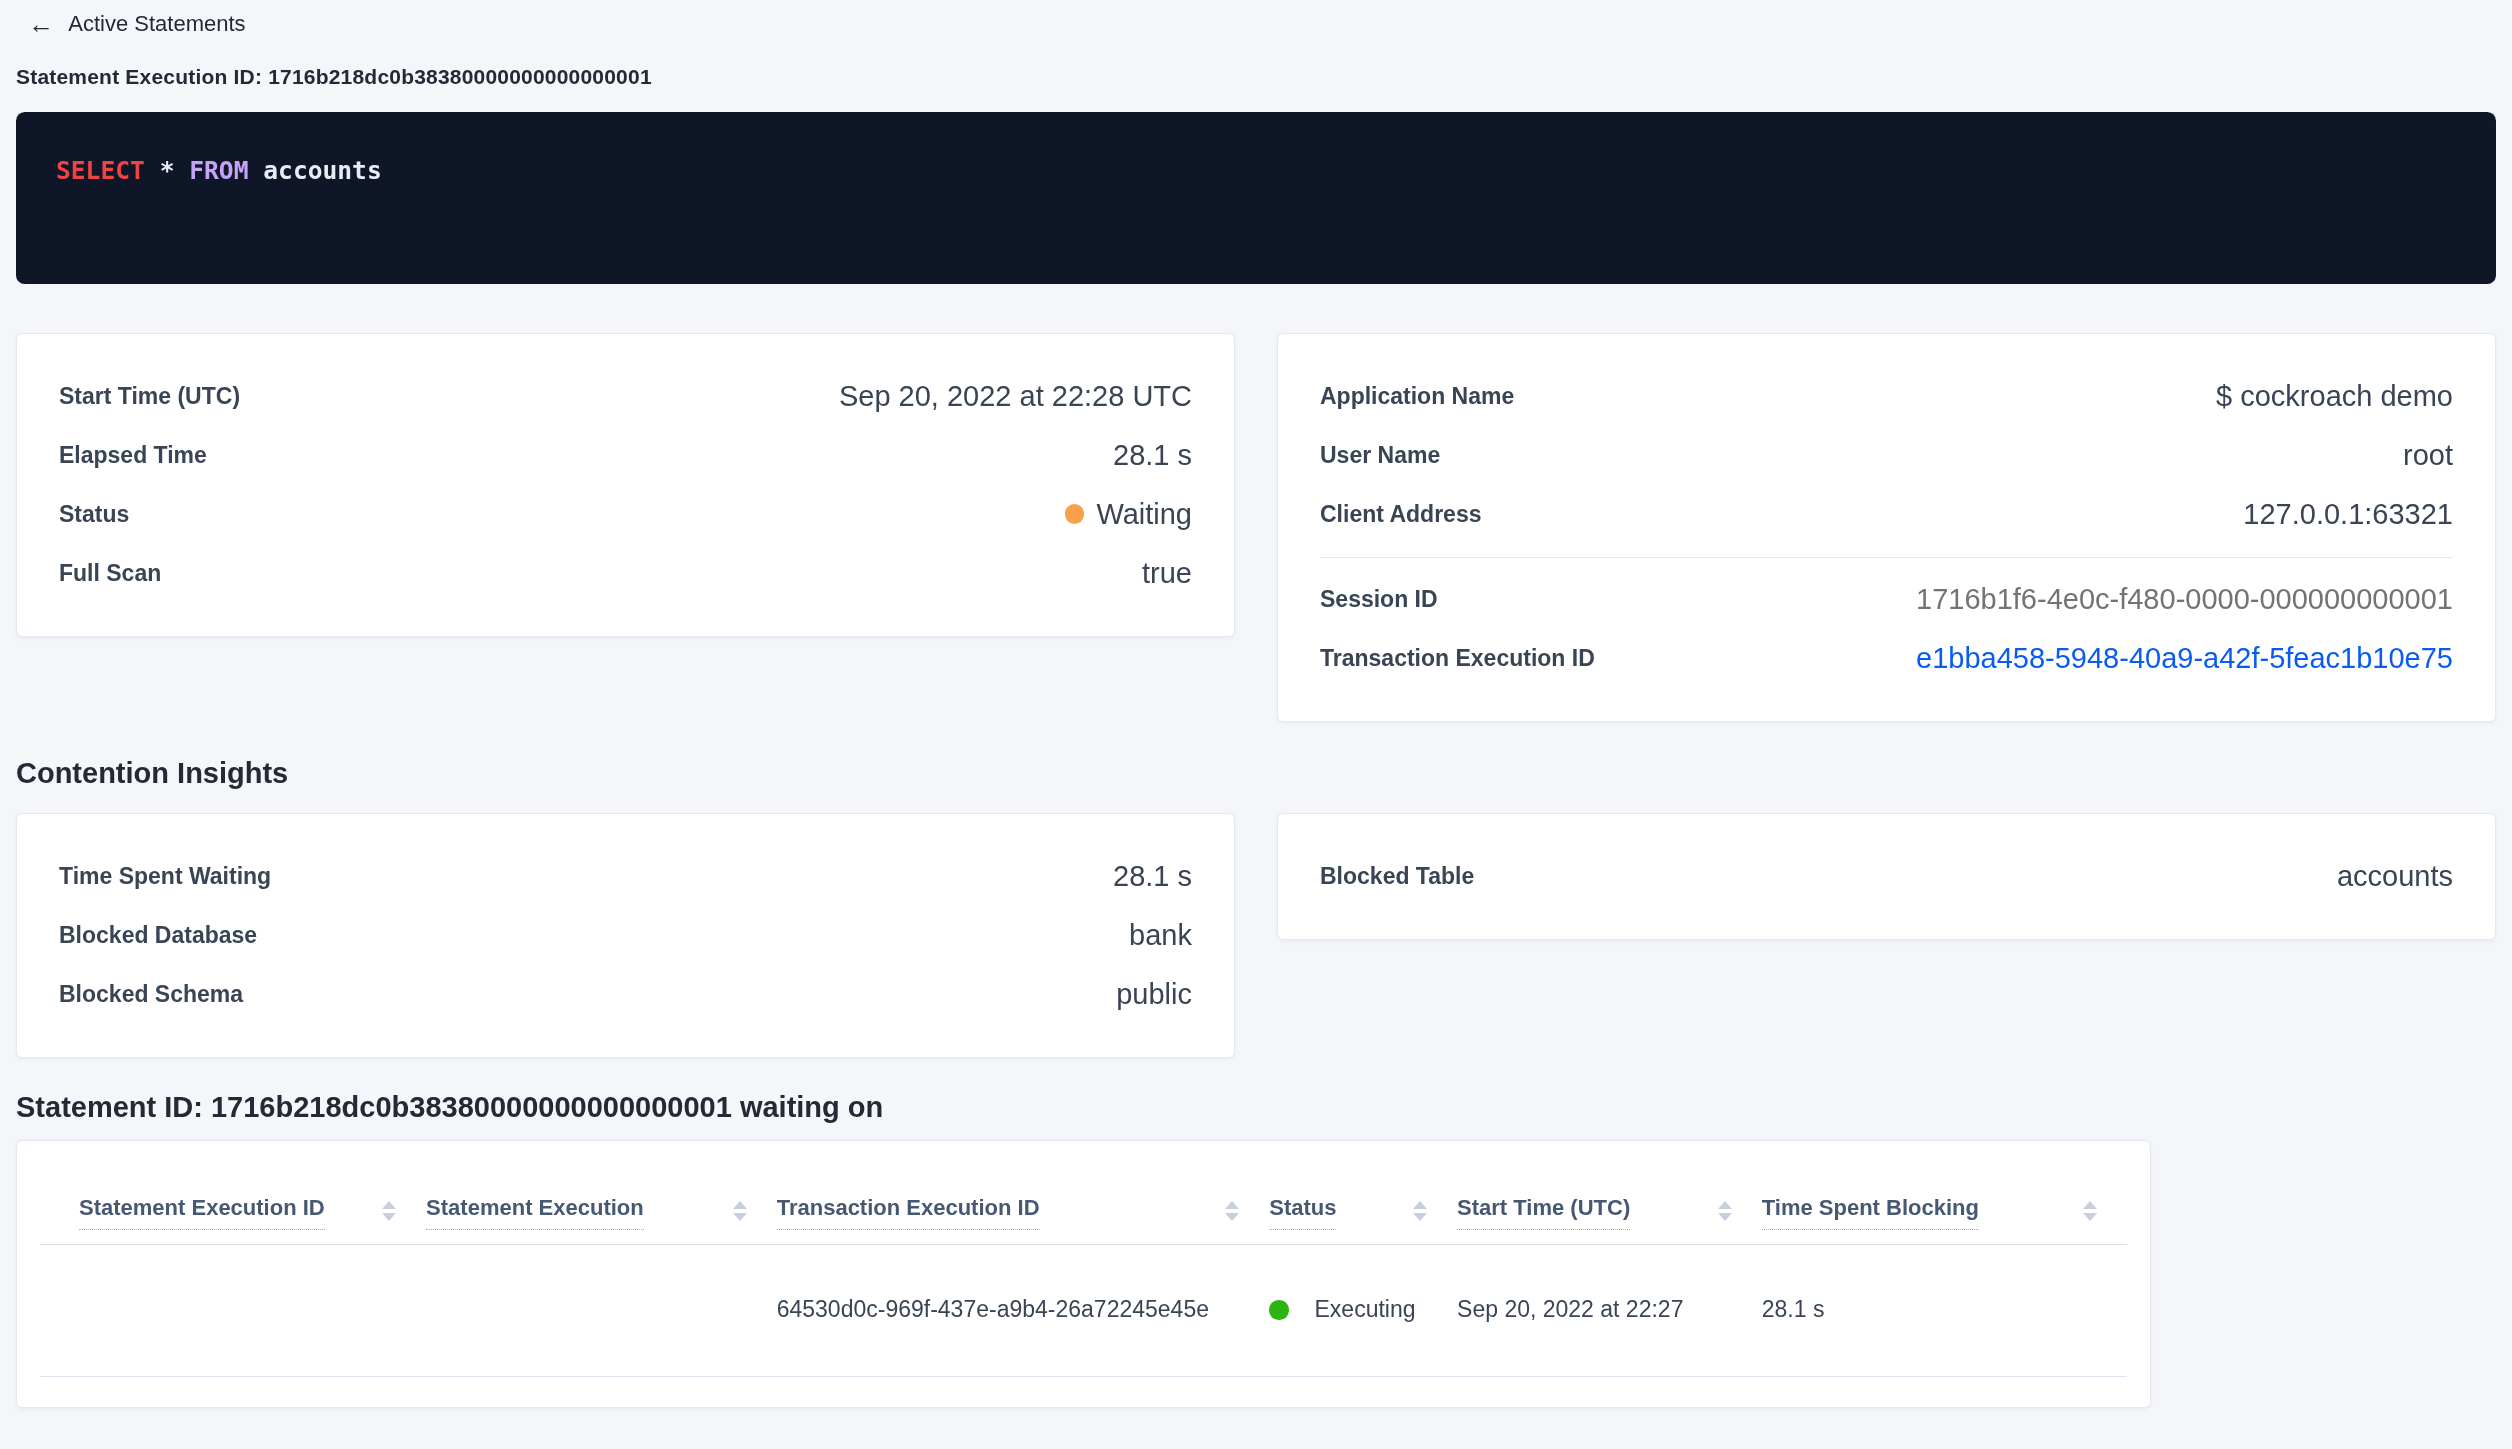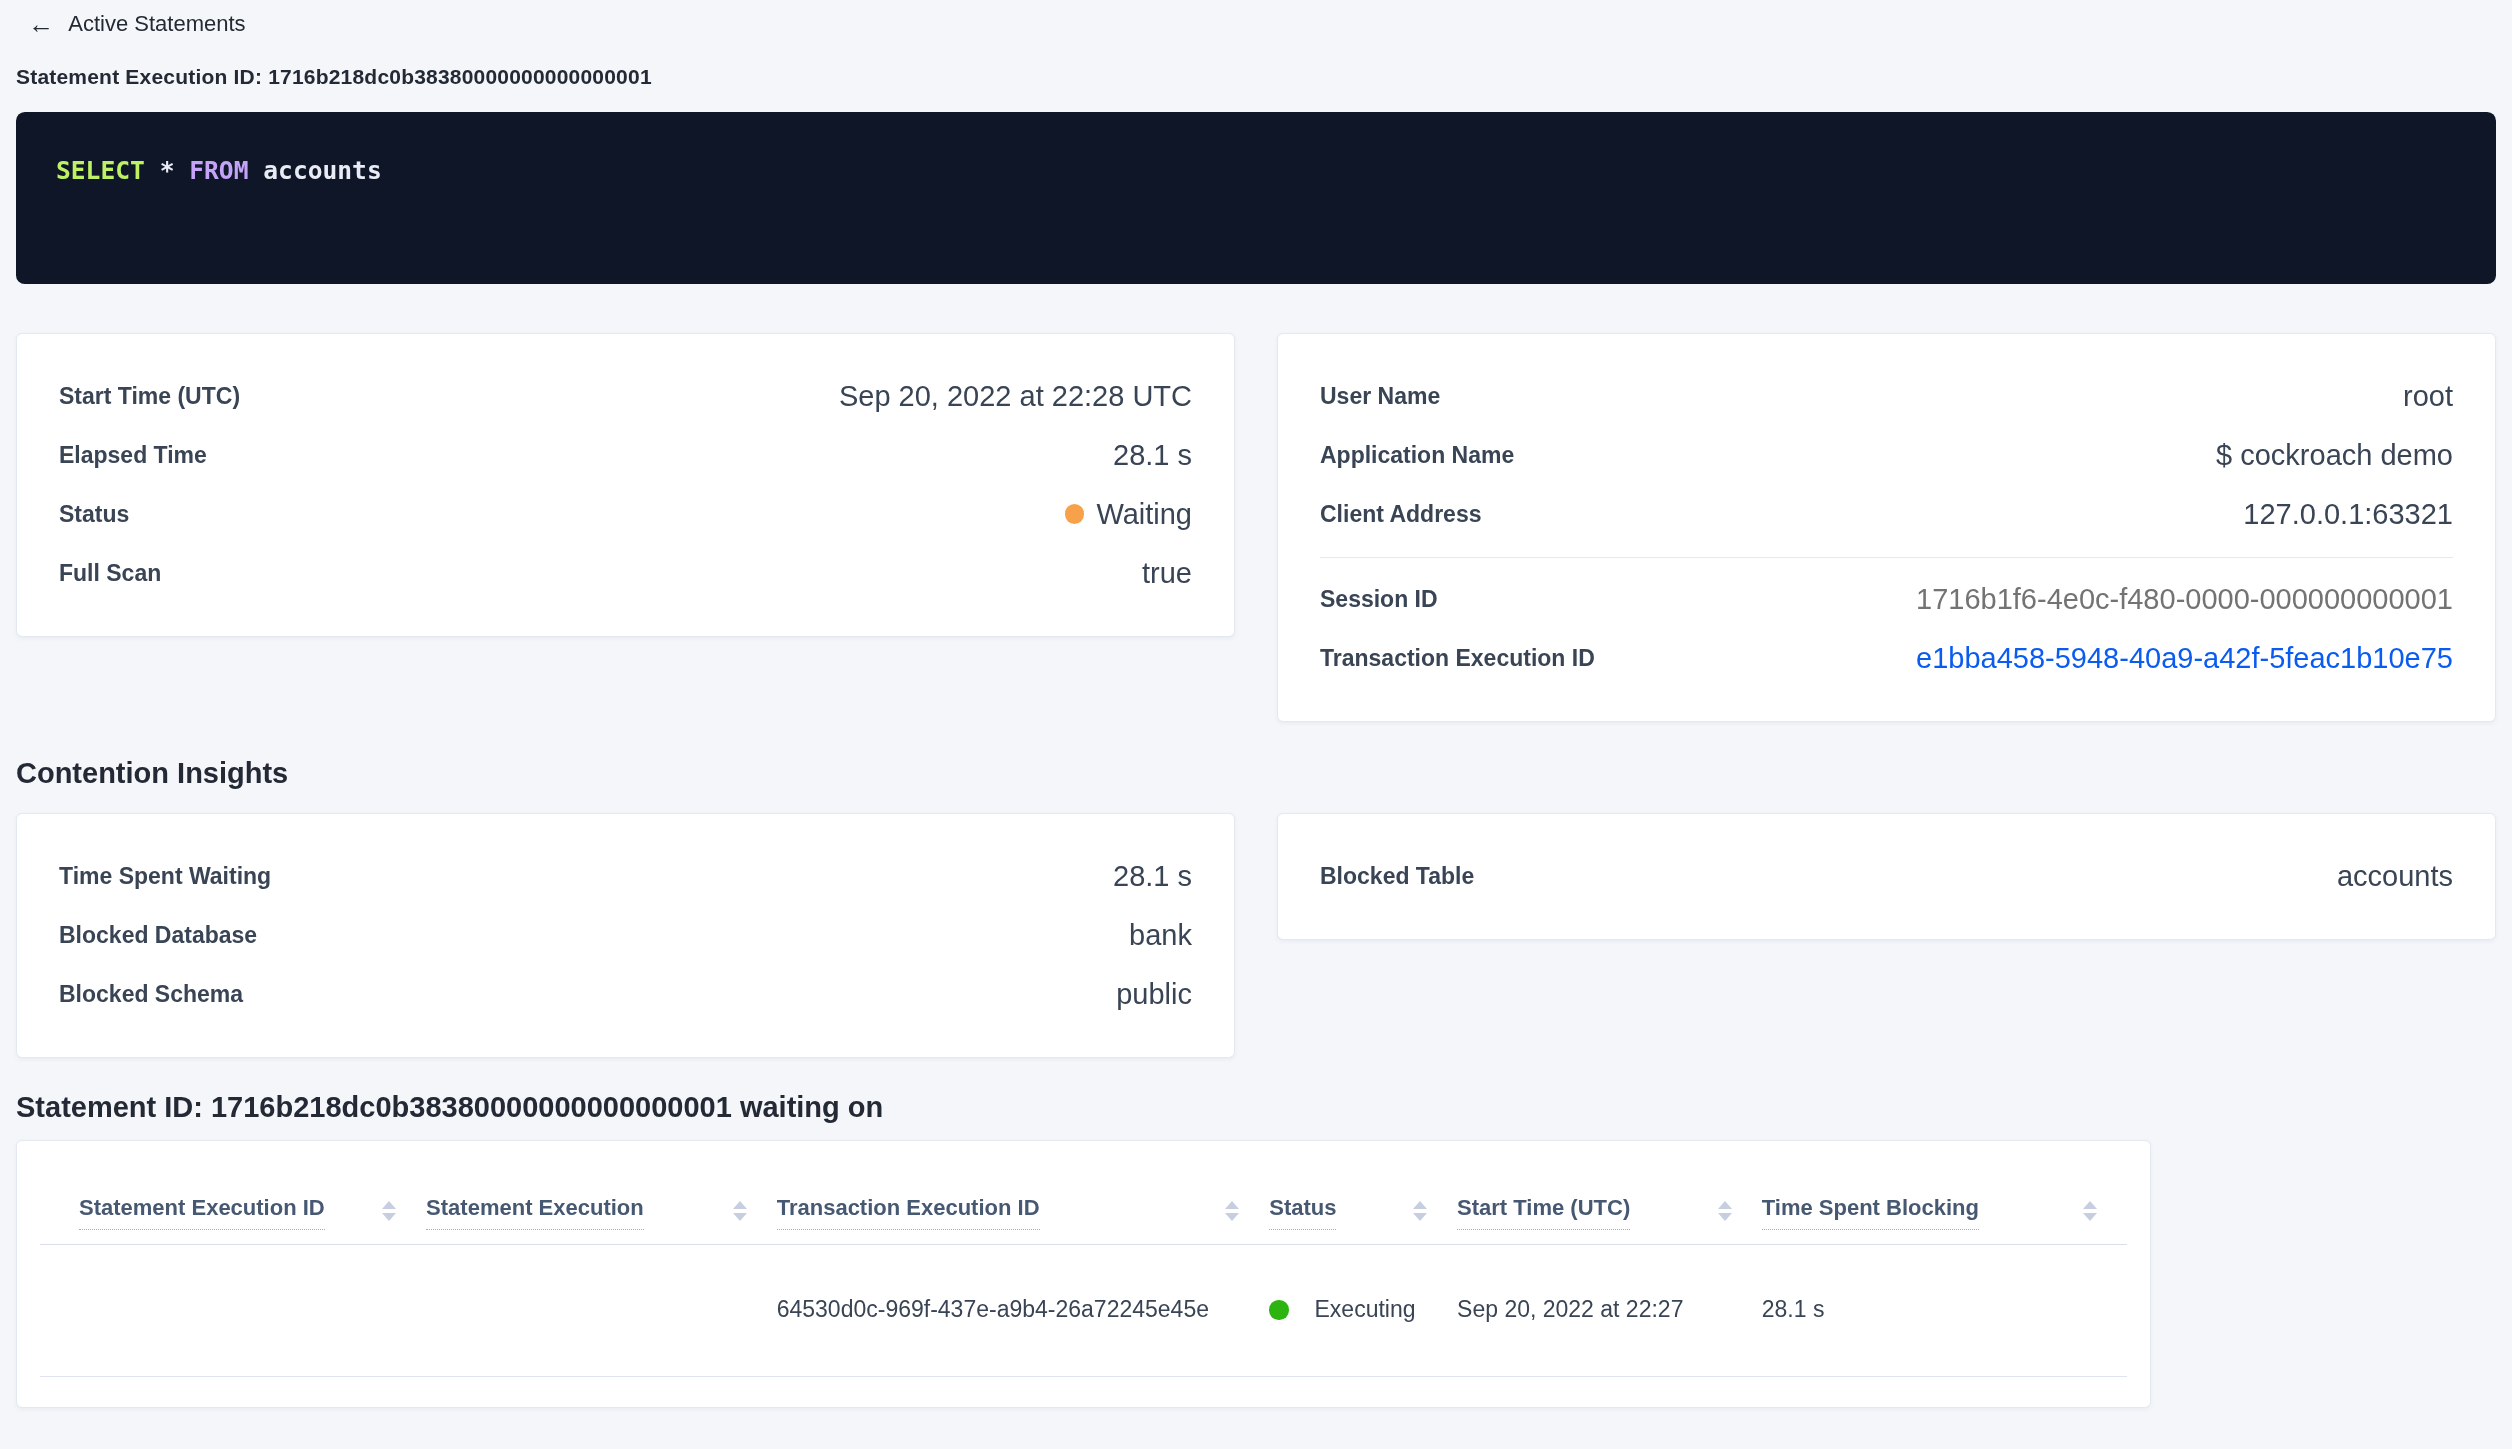--- a/index.html
+++ b/index.html
@@ -90,21 +90,21 @@
 
   <a class="back-link">
     <span class="back-arrow">←</span>
     <span>Active Statements</span>
   </a>
 
   <h1 class="page-title">Statement Execution ID: 1716b218dc0b38380000000000000001</h1>
 
   <div class="sql-box" style="background-color: rgb(14, 22, 40);">
     <div class="sql-line">
-      <span style="color: #bef264;">SELECT</span>
+      <span style="color: #ef4444;">SELECT</span>
         <span>*</span>
         <span style="color: rgb(197, 163, 248);">FROM</span>
         <span>accounts</span>
     </div>
   </div>
 
   <div class="section-grid">
 
     <section class="card">
       <div class="kv-row">
@@ -123,26 +123,26 @@
         </span>
       </div>
       <div class="kv-row">
         <span class="kv-label">Full Scan</span>
         <span class="kv-value">true</span>
       </div>
     </section>
 
     <section class="card">
       <div class="kv-row">
+        <span class="kv-label">Application Name</span>
+        <span class="kv-value">$ cockroach demo</span>
+      </div>
+      <div class="kv-row">
         <span class="kv-label">User Name</span>
         <span class="kv-value">root</span>
-      </div>
-      <div class="kv-row">
-        <span class="kv-label">Application Name</span>
-        <span class="kv-value">$ cockroach demo</span>
       </div>
       <div class="kv-row">
         <span class="kv-label">Client Address</span>
         <span class="kv-value">127.0.0.1:63321</span>
       </div>
       <hr class="card-divider">
       <div class="kv-row">
         <span class="kv-label">Session ID</span>
         <a class="kv-value kv-link" style="color: #737373;">1716b1f6-4e0c-f480-0000-000000000001</a>
       </div>

